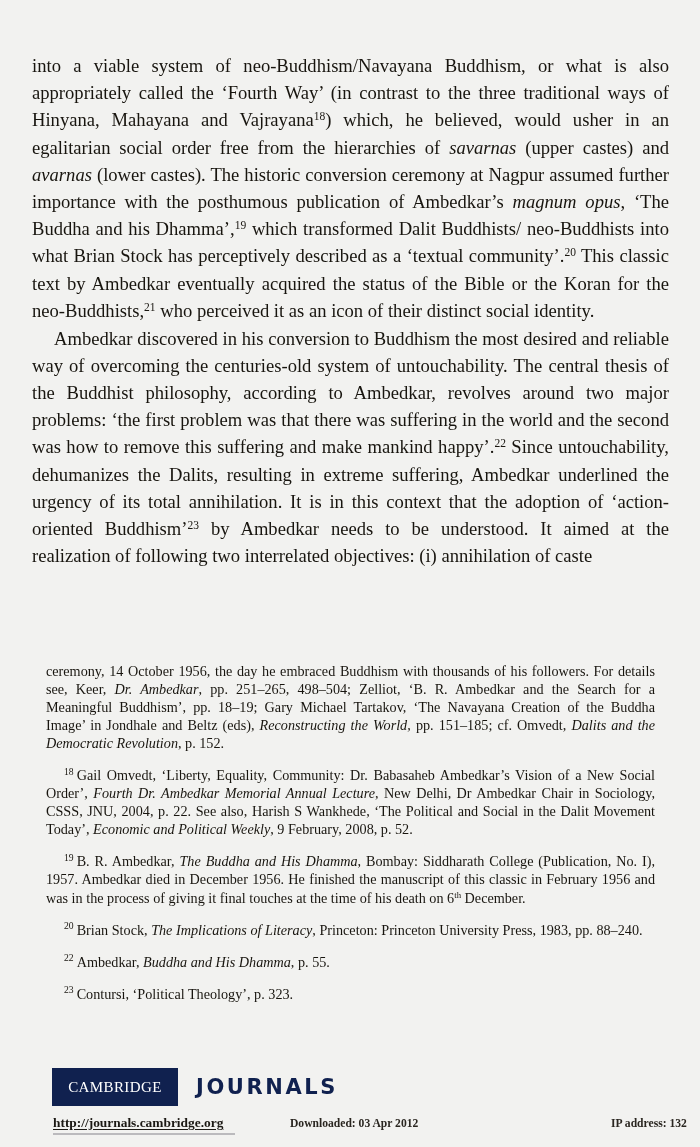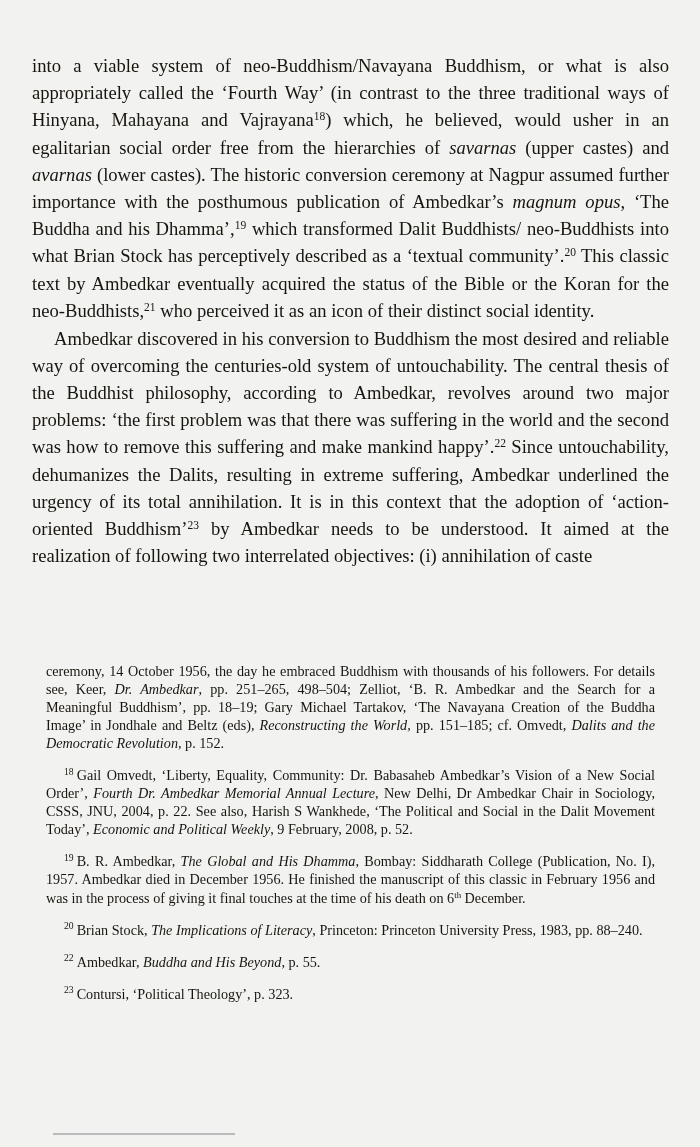--- a/index.html
+++ b/index.html
@@ -192,21 +192,30 @@
 
 
   <div class="body-col">
       <p>into a viable system of neo-Buddhism/Navayana Buddhism, or what is also appropriately called the ‘Fourth Way’ (in contrast to the three traditional ways of Hinyana, Mahayana and Vajrayana<sup>18</sup>) which, he believed, would usher in an egalitarian social order free from the hierarchies of <i>savarnas</i> (upper castes) and <i>avarnas</i> (lower castes). The historic conversion ceremony at Nagpur assumed further importance with the posthumous publication of Ambedkar’s <i>magnum opus</i>, ‘The Buddha and his Dhamma’,<sup>19</sup> which transformed Dalit Buddhists/ neo-Buddhists into what Brian Stock has perceptively described as a ‘textual community’.<sup>20</sup> This classic text by Ambedkar eventually acquired the status of the Bible or the Koran for the neo-Buddhists,<sup>21</sup> who perceived it as an icon of their distinct social identity.</p>
       <p class="indent">Ambedkar discovered in his conversion to Buddhism the most desired and reliable way of overcoming the centuries-old system of untouchability. The central thesis of the Buddhist philosophy, according to Ambedkar, revolves around two major problems: ‘the first problem was that there was suffering in the world and the second was how to remove this suffering and make mankind happy’.<sup>22</sup> Since untouchability, dehumanizes the Dalits, resulting in extreme suffering, Ambedkar underlined the urgency of its total annihilation. It is in this context that the adoption of ‘action-oriented Buddhism’<sup>23</sup> by Ambedkar needs to be understood. It aimed at the realization of following two interrelated objectives: (i) annihilation of caste</p>
     </div>
 
   <div class="notes">
       <p class="fn">ceremony, 14 October 1956, the day he embraced Buddhism with thousands of his followers. For details see, Keer, <i>Dr. Ambedkar</i>, pp. 251–265, 498–504; Zelliot, ‘B. R. Ambedkar and the Search for a Meaningful Buddhism’, pp. 18–19; Gary Michael Tartakov, ‘The Navayana Creation of the Buddha Image’ in Jondhale and Beltz (eds), <i>Reconstructing the World,</i> pp. 151–185; cf. Omvedt, <i>Dalits and the Democratic Revolution</i>, p. 152.</p>
       <p class="fn hang"><span class="fn-num">18</span>Gail Omvedt, ‘Liberty, Equality, Community: Dr. Babasaheb Ambedkar’s Vision of a New Social Order’, <i>Fourth Dr. Ambedkar Memorial Annual Lecture</i>, New Delhi, Dr Ambedkar Chair in Sociology, CSSS, JNU, 2004, p. 22. See also, Harish S Wankhede, ‘The Political and Social in the Dalit Movement Today’, <i>Economic and Political Weekly</i>, 9 February, 2008, p. 52.</p>
-      <p class="fn hang"><span class="fn-num">19</span>B. R. Ambedkar, <i>The Global and His Dhamma</i>, Bombay: Siddharath College (Publication, No. I), 1957. Ambedkar died in December 1956. He finished the manuscript of this classic in February 1956 and was in the process of giving it final touches at the time of his death on 6<sup>th</sup> December.</p>
+      <p class="fn hang"><span class="fn-num">19</span>B. R. Ambedkar, <i>The Buddha and His Dhamma</i>, Bombay: Siddharath College (Publication, No. I), 1957. Ambedkar died in December 1956. He finished the manuscript of this classic in February 1956 and was in the process of giving it final touches at the time of his death on 6<sup>th</sup> December.</p>
       <p class="fn hang"><span class="fn-num">20</span>Brian Stock, <i>The Implications of Literacy</i>, Princeton: Princeton University Press, 1983, pp. 88–240.</p>
-      <p class="fn hang"><span class="fn-num">22</span>Ambedkar, <i>Buddha and His Beyond</i>, p. 55.</p>
+      <p class="fn hang"><span class="fn-num">22</span>Ambedkar, <i>Buddha and His Dhamma</i>, p. 55.</p>
       <p class="fn hang"><span class="fn-num">23</span>Contursi, ‘Political Theology’, p. 323.</p>
     </div>
 
+  <div class="footer">
+    <div class="cam-logo">
+      <span class="cam-logo-text">Cambridge</span>
+    </div>
+    <div class="journals-word">JOURNALS</div>
+    <a class="footer-url" href="#">http://journals.cambridge.org</a>
+    <div class="footer-downloaded">Downloaded: 03 Apr 2012</div>
+    <div class="footer-ip">IP address: 132</div>
+  </div>
 
   <div class="scan-line"></div>
 </div>
 
 </body></html>

